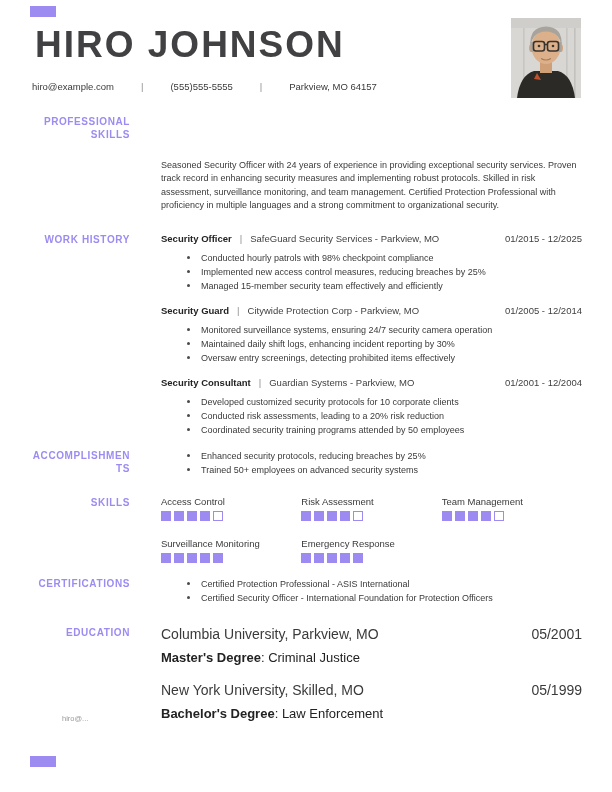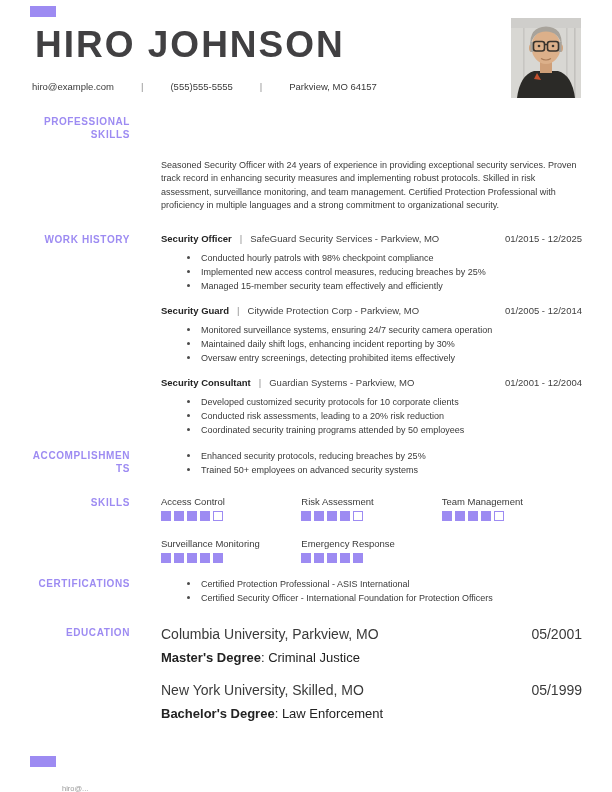--- a/index.html
+++ b/index.html
@@ -6,21 +6,21 @@
   .page {
     position:relative; width:612px; height:792px; background:#fff;
     font-family:"Liberation Sans","DejaVu Sans",sans-serif; color:#3a3a3a;
     overflow:hidden;
     border-radius:14px;
   }
   .marker { position:absolute; left:30px; width:26px; height:11px; background:var(--accent,#9d8bf2); }
   .marker.top { top:6px; }
   .marker.bottom { top:756px; }
   .footer-repeat {
-    position:absolute; left:62px; top:784px; font-size:7.5px; color:#9a9a9a;
+    position:absolute; left:62px; top:714px; font-size:7.5px; color:#9a9a9a;
   }
 
   
   .header { padding:26px 30px 0 35px; }
   .name {
     font-size:37px; font-weight:bold; color:#414042; letter-spacing:2px; line-height:1.05;
     width:440px;
   }
   .contact { display:flex; align-items:center; gap:27px; margin:16px 0 0 -3px; font-size:9.5px; color:#3a3a3a; }
   .contact .sep { color:#8f8f8f; }

